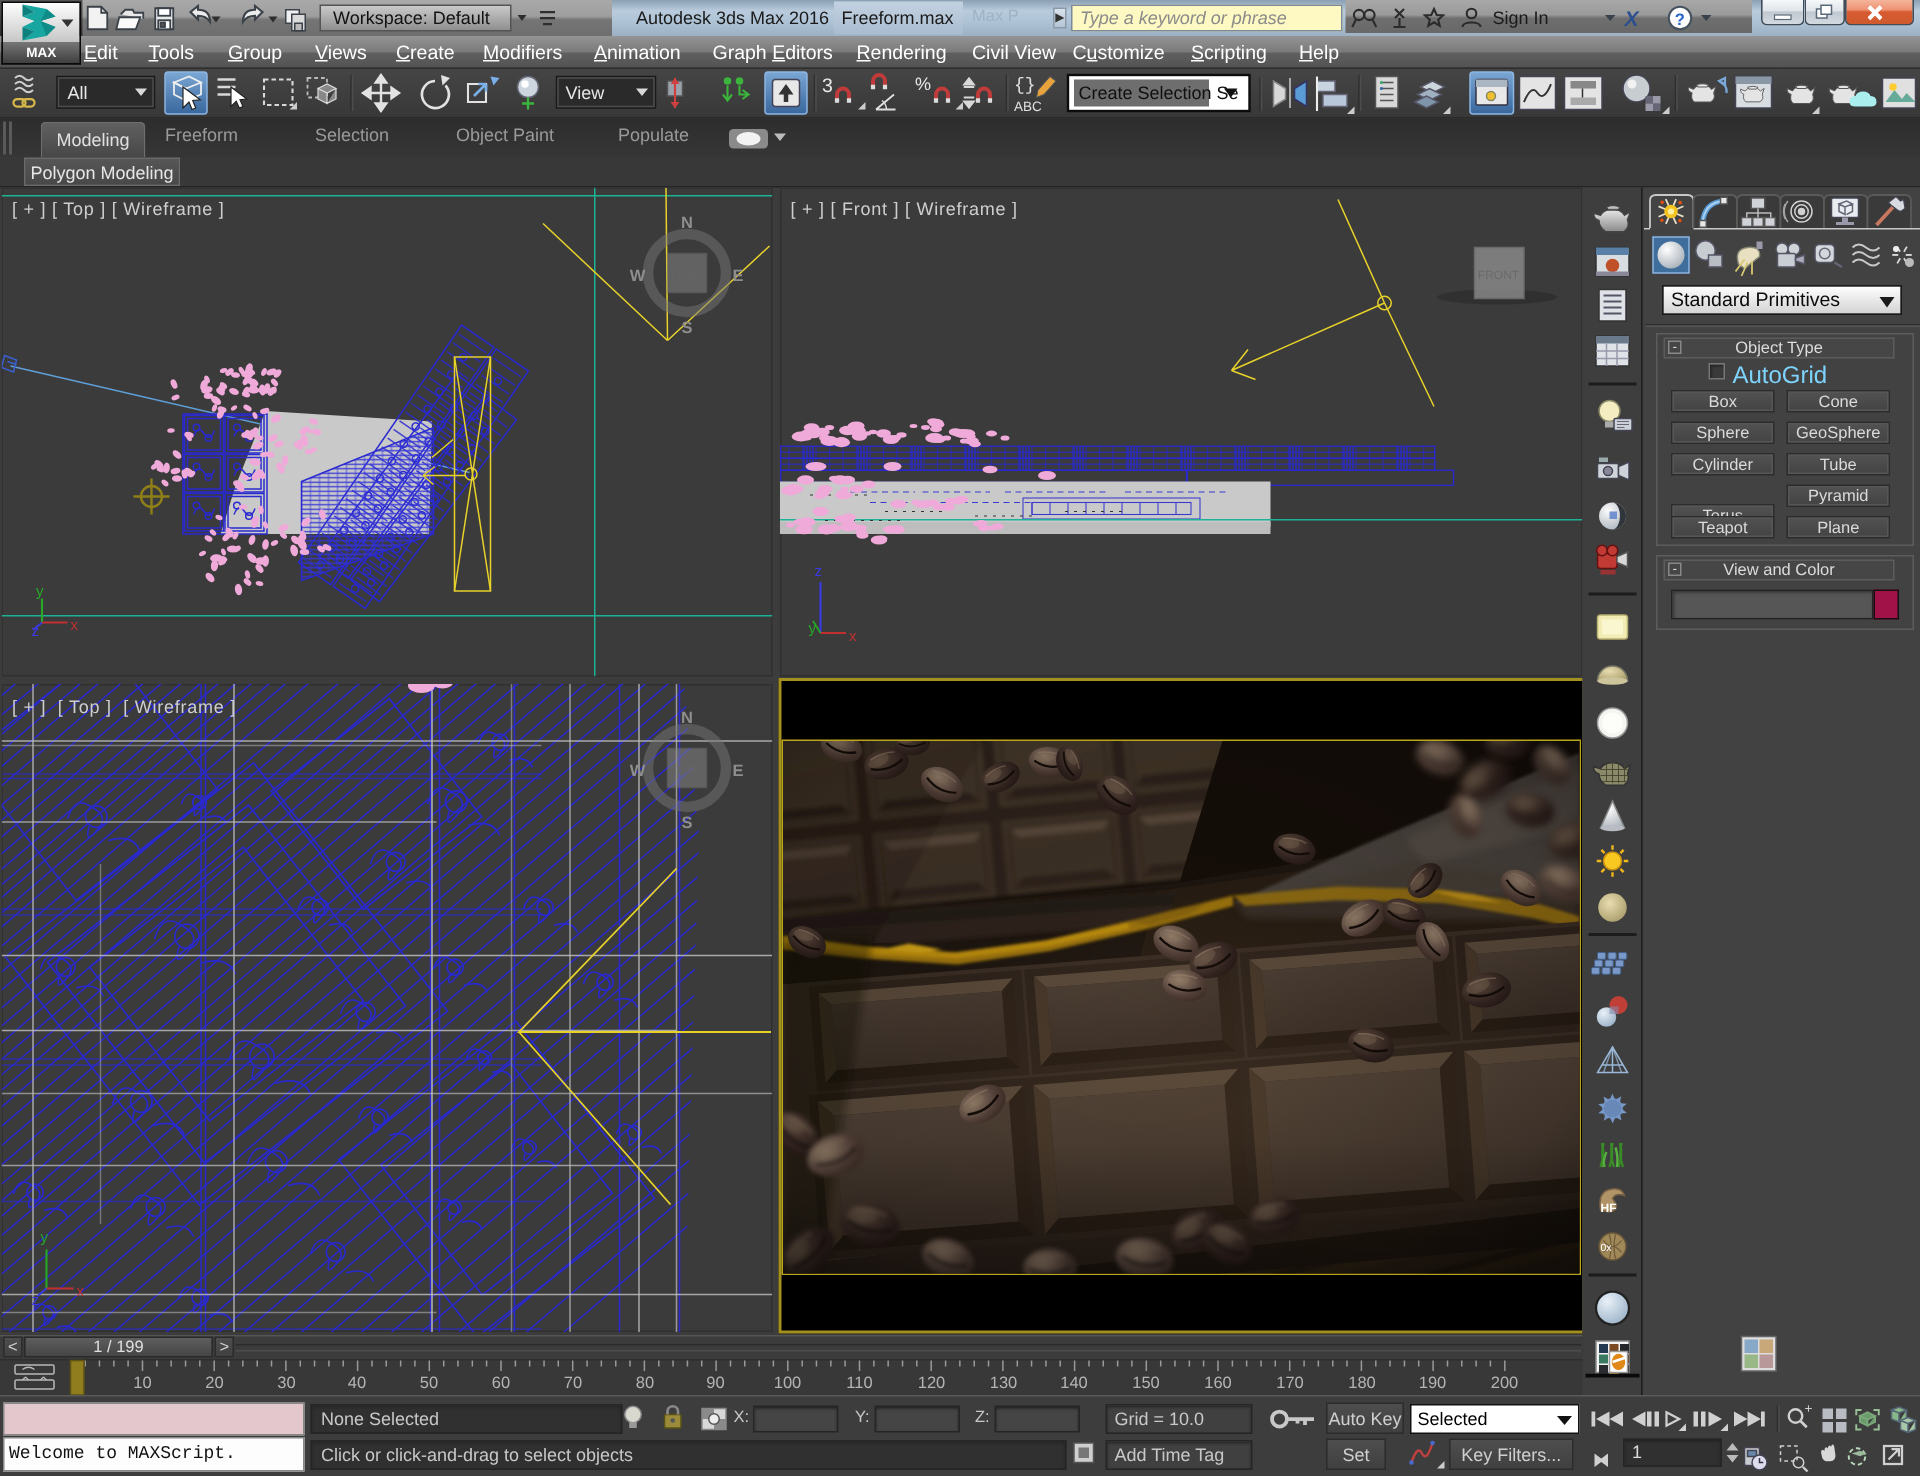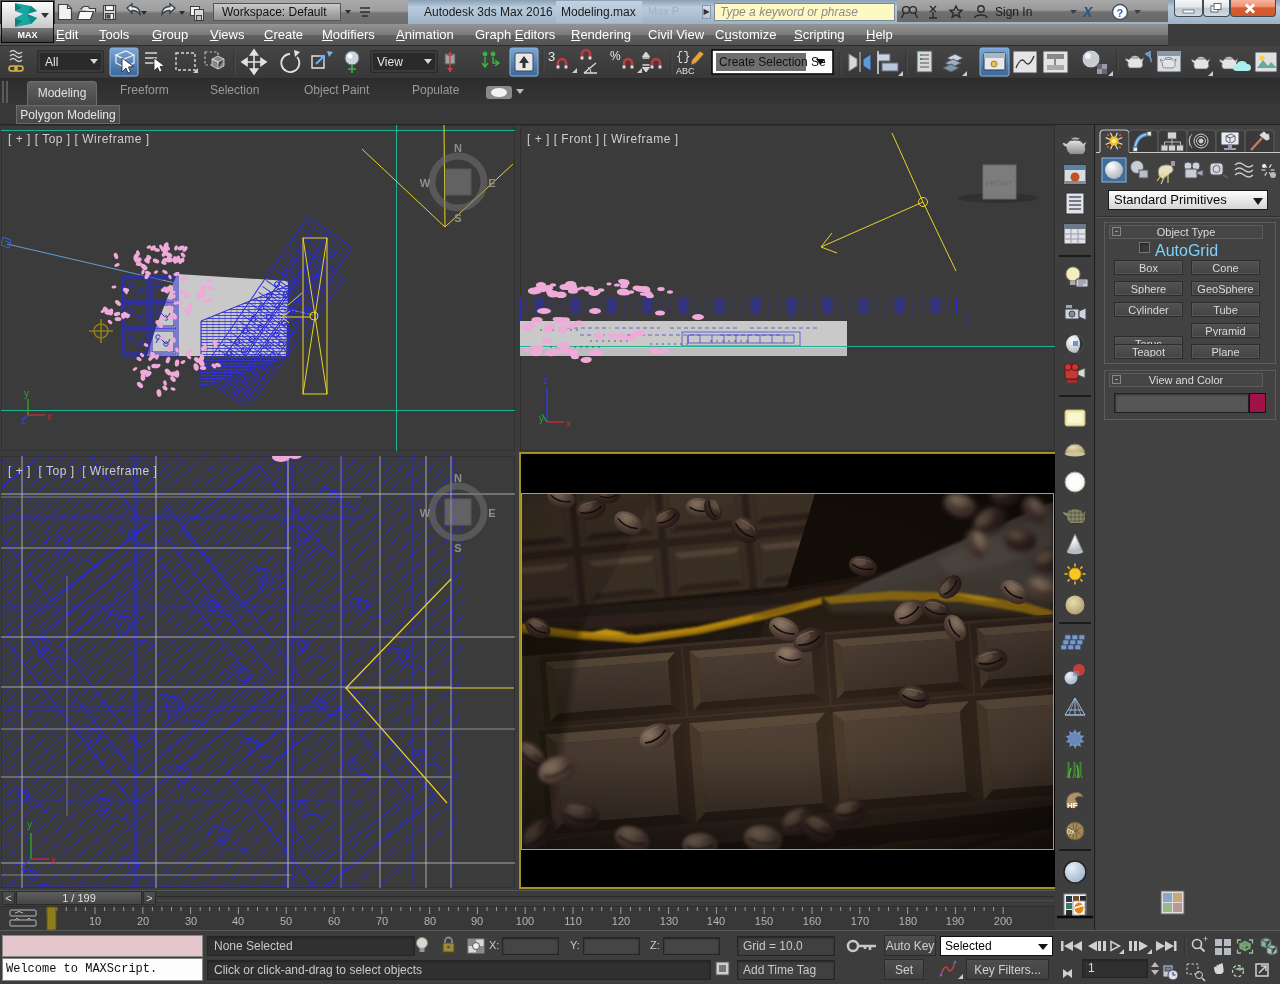--- a/index.html
+++ b/index.html
@@ -6,21 +6,21 @@
 .abs{position:absolute}
 #titlebar{left:0;top:0;width:1280px;height:24px;background:linear-gradient(#555,#2e2e2e)}
 #qat{left:55px;top:0;width:353px;height:24px;background:linear-gradient(#a9a9a9,#9e9e9e 45%,#757575 55%,#6e6e6e)}
 #titlestrip{left:408px;top:0;width:872px;height:24px;background:linear-gradient(#8ba0b4,#b9cbdc 30%,#aec3d6 60%,#9db0c4)}
 #wsdrop{left:213px;top:3px;width:128px;height:18px;background:linear-gradient(#c9c9c9,#8f8f8f);border:1px solid #555;color:#111;font-size:12px;line-height:16px;padding-left:8px}
 #maxlogo{left:1px;top:1px;width:53px;height:42px;background:linear-gradient(#fdfdfd,#d8d8d8 45%,#a8a8a8);border:1px solid #0a0a0a;z-index:60}
 #maxlbl{left:1px;top:28px;width:53px;height:15px;background:linear-gradient(#777,#3f3f3f);color:#fff;font-size:9px;font-weight:bold;text-align:center;line-height:15px;z-index:61;border:1px solid #0a0a0a;border-top:none}
 #searchbox{left:714px;top:3px;width:181px;height:18px;background:#fef9c3;border:1px solid #7a8a99;color:#8a8a8a;font-size:12px;font-style:italic;line-height:16px;padding-left:5px}
 .winbtn{top:0;height:17px;border:1px solid #424c56;border-top:none;border-radius:0 0 4px 4px;background:linear-gradient(#f6f8fa,#dfe5ea 45%,#c0c8d0 50%,#d3dae0)}
 #btnclose{background:linear-gradient(#f5b49b,#ef9274 40%,#d75b30 50%,#cf5a2e)}
-#menubar{left:0;top:24px;width:1168px;height:22px;background:linear-gradient(#949494,#7a7a7a 50%,#5f5f5f 55%,#535353);border-bottom:1px solid #2e2e2e;color:#fff;font-size:13px}
+#menubar{left:0;top:24px;width:1280px;height:22px;background:linear-gradient(#949494,#7a7a7a 50%,#5f5f5f 55%,#535353);border-bottom:1px solid #2e2e2e;color:#fff;font-size:13px}
 #menubar span{position:absolute;top:3px;white-space:nowrap}
 #toolbar{left:0;top:46px;width:1280px;height:33px;background:linear-gradient(#454545,#383838);border-bottom:1px solid #2a2a2a}
 #ribbon{left:0;top:79px;width:1280px;height:26px;background:linear-gradient(#2d2d2d,#363636)}
 #ribbon .rtab{position:absolute;top:4px;font-size:12px;color:#9a9a9a}
 #modtab{left:27px;top:2px;width:70px;height:24px;background:linear-gradient(#606060,#474747);border:1px solid #6e6e6e;border-bottom:none;border-radius:4px 4px 0 0;color:#e0e0e0;font-size:12px;text-align:center;line-height:22px}
 #polyrow{left:0;top:105px;width:1280px;height:20px;background:#383838;border-bottom:1px solid #242424}
 #polytab{left:16px;top:105px;width:104px;height:19px;background:linear-gradient(#565656,#484848);border:1px solid #6a6a6a;color:#e6e6e6;font-size:12px;text-align:center;line-height:18px}
 .vp{background:#3b3b3b;overflow:hidden;box-shadow:inset 0 0 0 1px #303030}
 .vplabel{position:absolute;left:7px;top:7px;color:#cecece;font-size:12px;letter-spacing:0.5px;white-space:pre;z-index:5}
 #cmdzone{left:1055px;top:125px;width:225px;height:805px;background:#3e3e3e}
@@ -72,21 +72,21 @@
 <svg class="abs" style="left:1px;top:1px;z-index:62" width="53" height="28" viewBox="0 0 53 28">
 <g>
       <path d="M14 2 L30 5 L36 10 L26 13 L36 17 L30 23 L14 26 L22 20 L14 17 L22 13 L14 10 L22 7 Z" fill="#17a6a0"></path>
 <path d="M14 2 L22 7 L14 10 Z M14 17 L22 20 L14 26" fill="#0d7f7c"></path>
 <path d="M30 5 L36 10 L26 13 L36 17 L30 23 L26 13Z" fill="#0f8c88"></path>
     </g>
 <path d="M40 12 l8 0 -4 5 z" fill="#333"></path>
   </svg>
 <div class="abs" style="left:424px;top:5px;color:#1a1a1a;font-size:12px">Autodesk 3ds Max 2016</div>
 <div class="abs" style="left:556px;top:1px;width:86px;height:22px;background:linear-gradient(#c3d2e1,#a9bcd0)"></div>
-<div class="abs" style="left:561px;top:5px;color:#1a1a1a;font-size:12px">Modeling.max</div>
+<div class="abs" style="left:561px;top:5px;color:#1a1a1a;font-size:12px">Freeform.max</div>
 <div class="abs" style="left:648px;top:5px;color:#9fb2c5;font-size:11px">Max P</div>
 <div class="abs" style="left:702px;top:5px;width:9px;height:14px;background:linear-gradient(#d8e2ec,#b4c5d6);border:1px solid #8a9aa9;color:#333;font-size:8px;line-height:12px;text-align:center">▶</div>
 <div class="abs" style="left:897px;top:0;width:271px;height:22px;background:linear-gradient(#a8a8a8,#9a9a9a 45%,#6f6f6f 55%,#686868)"></div>
 <div id="searchbox" class="abs">Type a keyword or phrase</div>
 <svg class="abs" style="left:898px;top:2px" width="270" height="20" viewBox="0 0 270 20">
 <g stroke="#2b2b2b" stroke-width="1.4" fill="none">
 <circle cx="8" cy="8" r="3.4"></circle>
       <circle cx="15" cy="8" r="3.4"></circle>
       <path d="M6 11 l-2.5 5 M17 11 l2.5 5"></path>
 <path d="M32 4 l6 6 M38 4 l-6 6 M35 10 l0 6 M31 16 h8"></path>
@@ -321,21 +321,21 @@
 
 <use href="#teapot" x="1219" y="9"></use>
 <path d="M1233 22 q0 -4 4 -4 q1 -3 5 -3 q4 0 5 3 q4 0 4 4 q0 3 -4 3 h-10 q-4 0 -4 -3z" fill="#aee"></path>
 
 <rect x="1255" y="6" width="22" height="20" fill="#e0e0e0" stroke="#445"></rect>
 <path d="M1257 22 l6 -8 5 6 3 -4 6 6z" fill="#6a9"></path>
     <circle cx="1262" cy="12" r="2.5" fill="#fc3"></circle>
 </svg>
 <div id="ribbon" class="abs">
 <div id="modtab" class="abs">Modeling</div>
-<span class="rtab" style="left:120px">Freeform</span>
+<span class="rtab" style="left:110px">Freeform</span>
 <span class="rtab" style="left:210px">Selection</span>
 <span class="rtab" style="left:304px">Object Paint</span>
 <span class="rtab" style="left:412px">Populate</span>
 </div>
 <svg class="abs" style="left:0;top:79px" width="1280" height="26" viewBox="0 0 1280 26">
 <rect x="486" y="7" width="26" height="13" rx="3" fill="#8a8a8a"></rect>
 <ellipse cx="499" cy="13.5" rx="8" ry="4.5" fill="#f2f2f2"></ellipse>
 <path d="M516 10 l8 0 -4 5z" fill="#bbb"></path>
 <g fill="#5a5a5a">
       <rect x="2" y="2" width="2" height="22"></rect>

